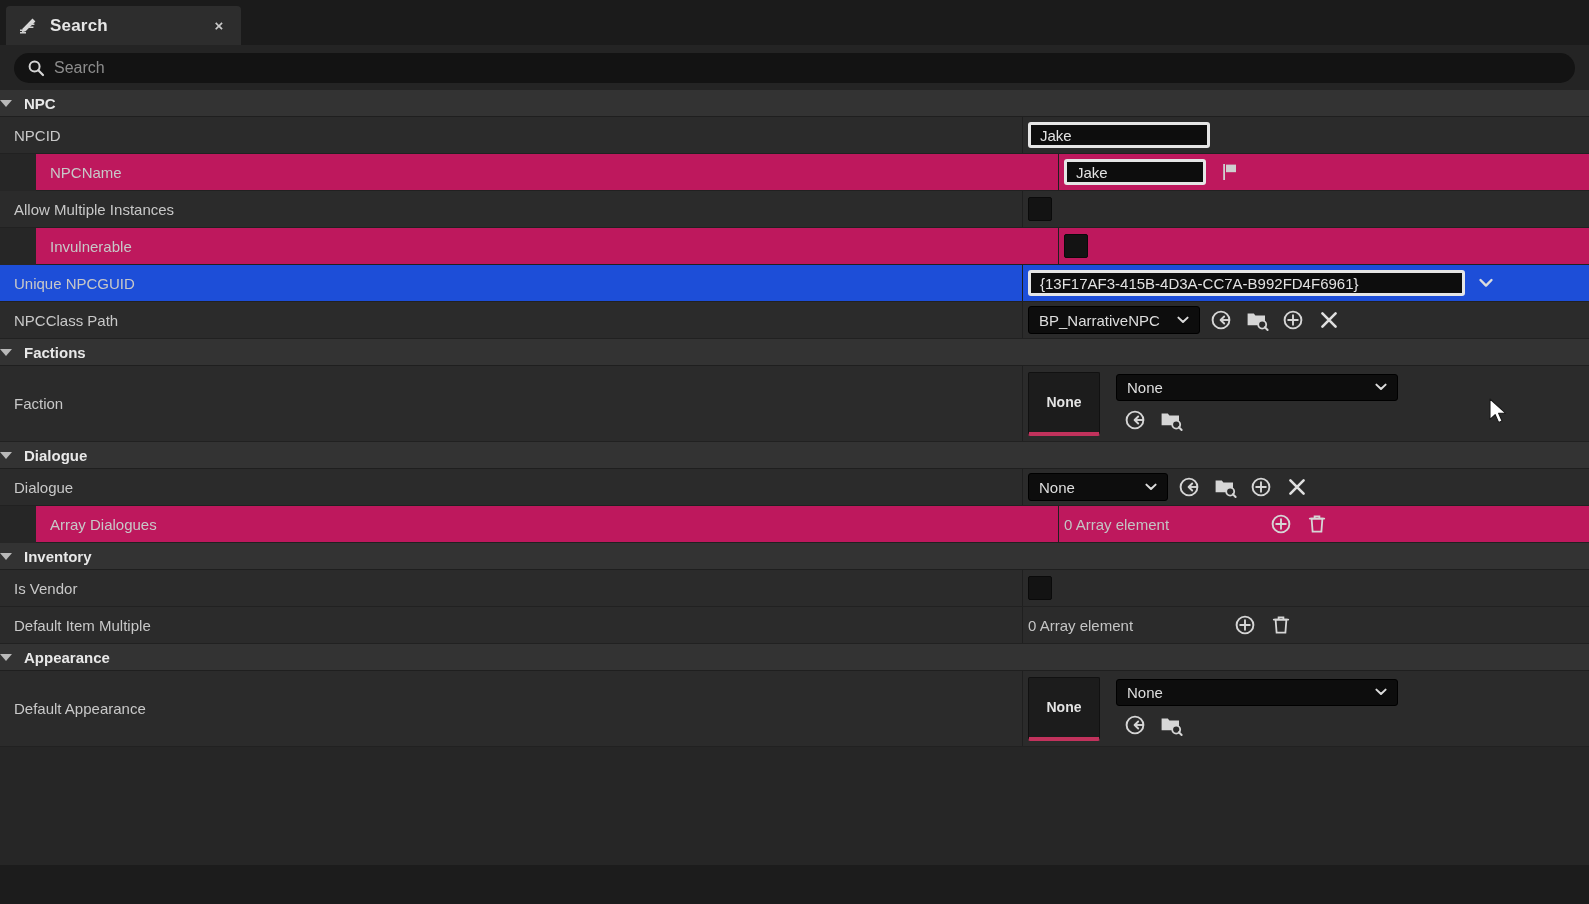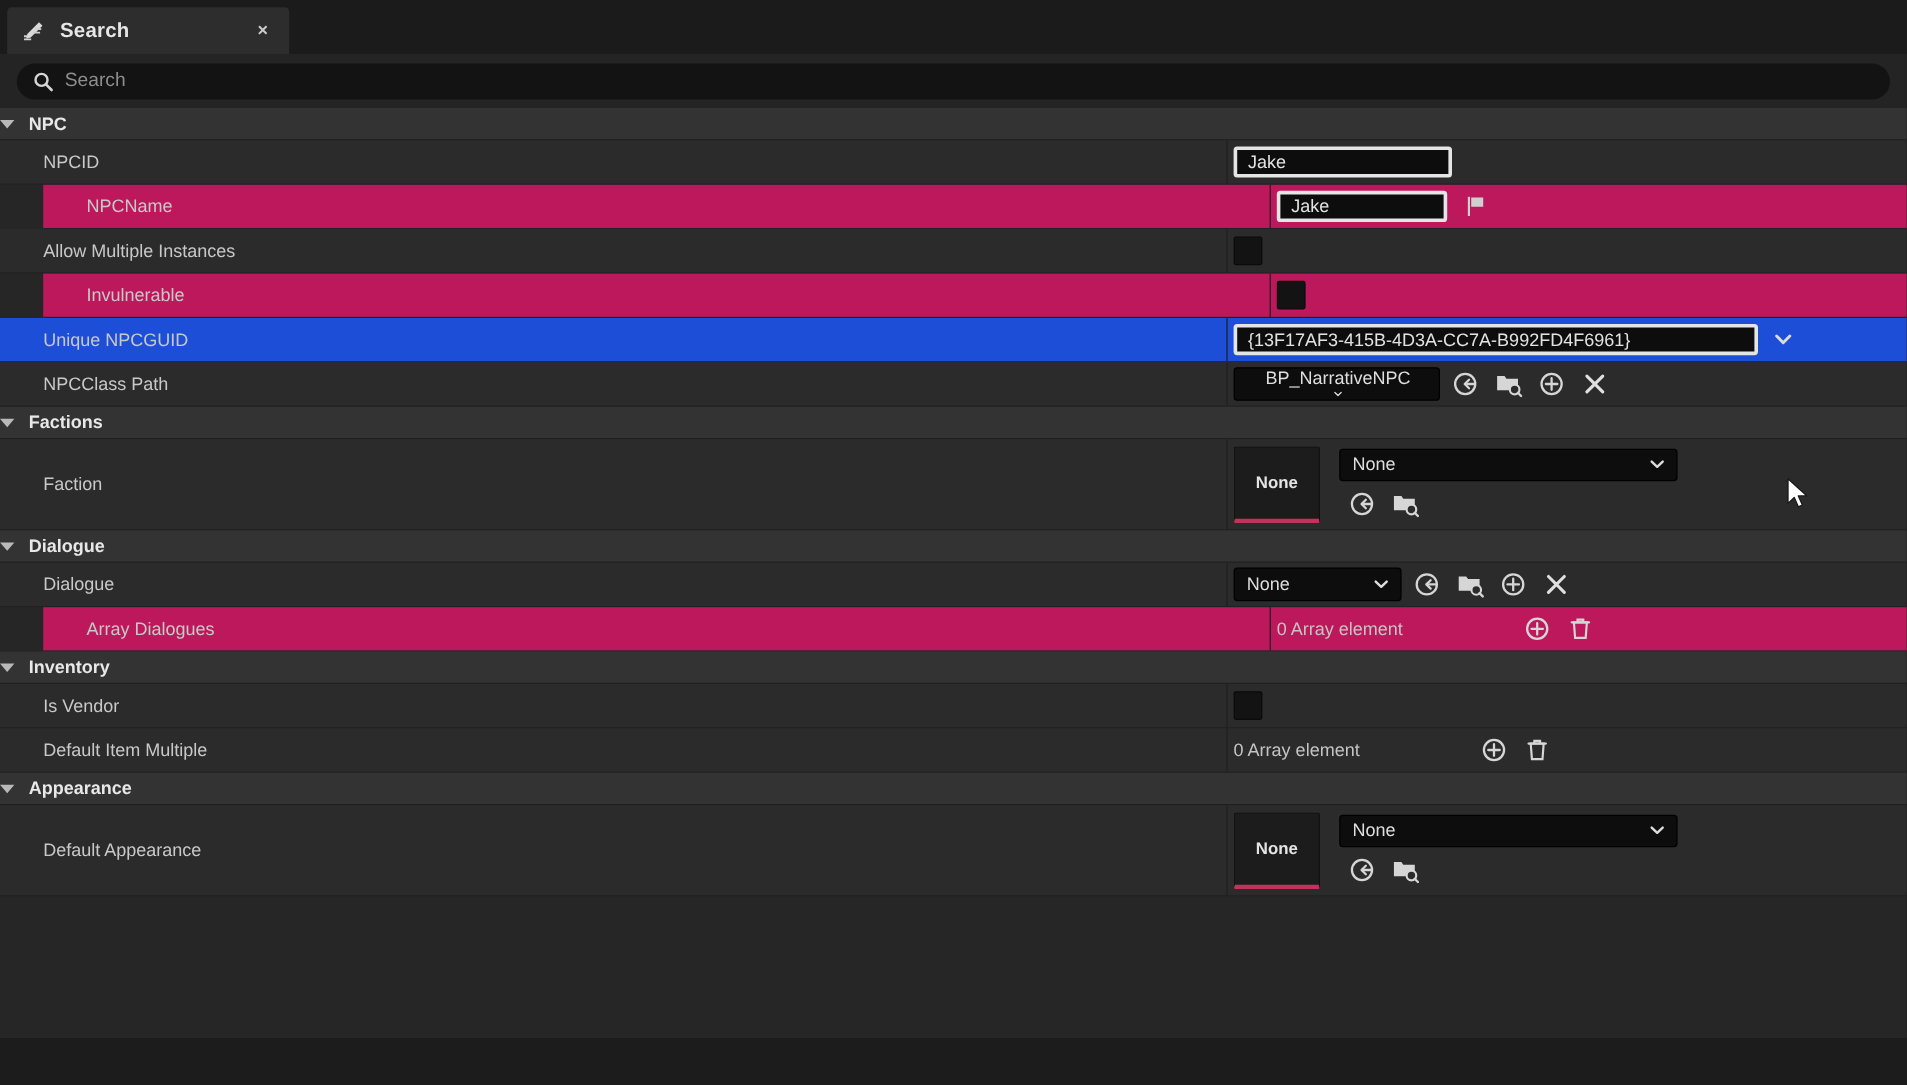--- a/index.html
+++ b/index.html
@@ -134,21 +134,21 @@
     border-bottom: 1px solid #212121;
     background: #2b2b2b;
     min-height: 37px;
   }
   .row.alt  { background: #be185d; margin-left: 36px; }
   .row.hover{ background: #1d4ed8; }
   .row.tall { min-height: 76px; }
 
   .row-name {
     width: 1028px;
-    padding-left: 36px;
+    padding-left: 14px;
     font-size: 15px;
     color: #c8c8c8;
     flex-shrink: 0;
   }
   .row-value {
     flex: 1;
     display: flex;
     align-items: center;
     padding-left: 0px;
   }
@@ -203,21 +203,21 @@
     border: 1px solid #000;
     border-radius: 3px;
     display: flex;
     align-items: center;
     padding: 0 8px 0 10px;
     color: #dedede;
     font-size: 15px;
     cursor: pointer;
   }
   .combo span { flex: 1; }
-  .combo-class { width: 172px; flex-direction: column; }
+  .combo-class { width: 172px; }
   .combo-none  { width: 140px; }
   .combo-asset { width: 282px; height: 27px; }
 
   .icon-btn {
     width: 30px; height: 28px;
     margin-left: 6px;
     display: flex; align-items: center; justify-content: center;
     cursor: pointer;
   }
 

